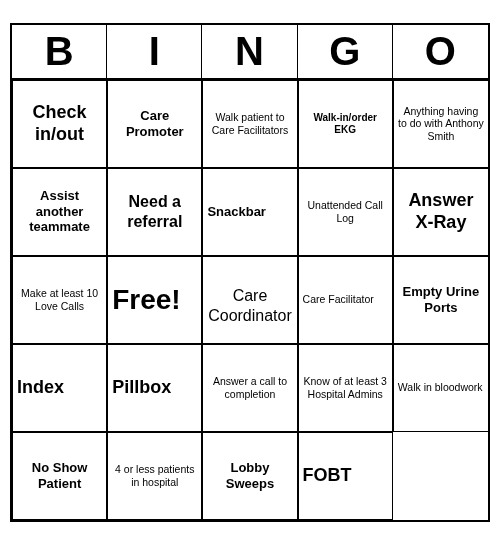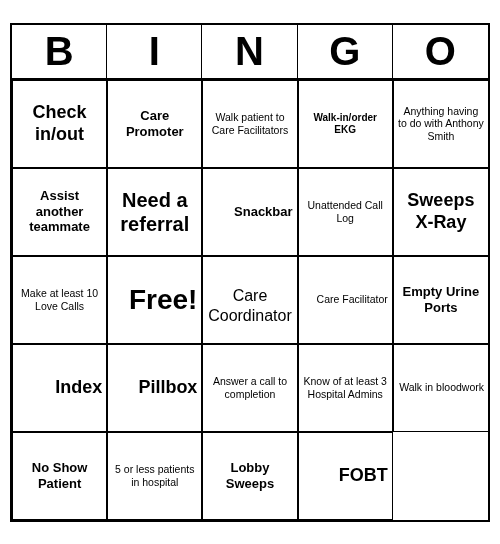--- a/index.html
+++ b/index.html
@@ -45,21 +45,21 @@
     .bingo-grid {
       display: grid;
       grid-template-columns: repeat(5, 1fr);
       grid-template-rows: repeat(5, 1fr);
     }
 
     .bingo-cell {
       border: 1px solid #000;
       display: flex;
       align-items: center;
-      justify-content: flex-end;
+      justify-content: flex-start;
       text-align: center;
       padding: 4px;
       min-height: 88px;
       line-height: 1.2;
     }
 
     .bingo-cell:nth-child(5n) {
       border-right: none;
     }
   </style>
@@ -87,30 +87,30 @@
       <div class="bingo-cell">
         <span style="font-size: 10px; font-weight: bold;">Walk-in/order EKG</span>
       </div>
       <div class="bingo-cell">
         <span style="font-size: 10.5px;">Anything having to do with Anthony Smith</span>
       </div>
       <div class="bingo-cell">
         <span style="font-size: 13px; font-weight: bold;">Assist another teammate</span>
       </div>
       <div class="bingo-cell">
-        <span style="font-size: 20px; font-weight: bold;">Need a referral</span>
+        <span style="font-size: 16px; font-weight: bold;">Need a referral</span>
       </div>
       <div class="bingo-cell">
         <span style="font-size: 13px; font-weight: bold;">Snackbar</span>
       </div>
       <div class="bingo-cell">
         <span style="font-size: 10.5px;">Unattended Call Log</span>
       </div>
       <div class="bingo-cell">
-        <span style="font-size: 18px; font-weight: bold;">Sweeps X-Ray</span>
+        <span style="font-size: 18px; font-weight: bold;">Answer X-Ray</span>
       </div>
       <div class="bingo-cell">
         <span style="font-size: 10.5px;">Make at least 10 Love Calls</span>
       </div>
       <div class="bingo-cell">
         <span style="font-size: 28px; font-weight: bold;">Free!</span>
       </div>
       <div class="bingo-cell">
         <span style="font-size: 16px; margin-top: 12px;">Care Coordinator</span>
       </div>
@@ -132,21 +132,21 @@
       <div class="bingo-cell">
         <span style="font-size: 10.5px;">Know of at least 3 Hospital Admins</span>
       </div>
       <div class="bingo-cell">
         <span style="font-size: 10.5px;">Walk in bloodwork</span>
       </div>
       <div class="bingo-cell">
         <span style="font-size: 13px; font-weight: bold;">No Show Patient</span>
       </div>
       <div class="bingo-cell">
-        <span style="font-size: 10.5px;">5 or less patients in hospital</span>
+        <span style="font-size: 10.5px;">4 or less patients in hospital</span>
       </div>
       <div class="bingo-cell">
         <span style="font-size: 13px; font-weight: bold;">Lobby Sweeps</span>
       </div>
       <div class="bingo-cell">
         <span style="font-size: 18px; font-weight: bold;">FOBT</span>
       </div>
     </div>
 </div>
 

